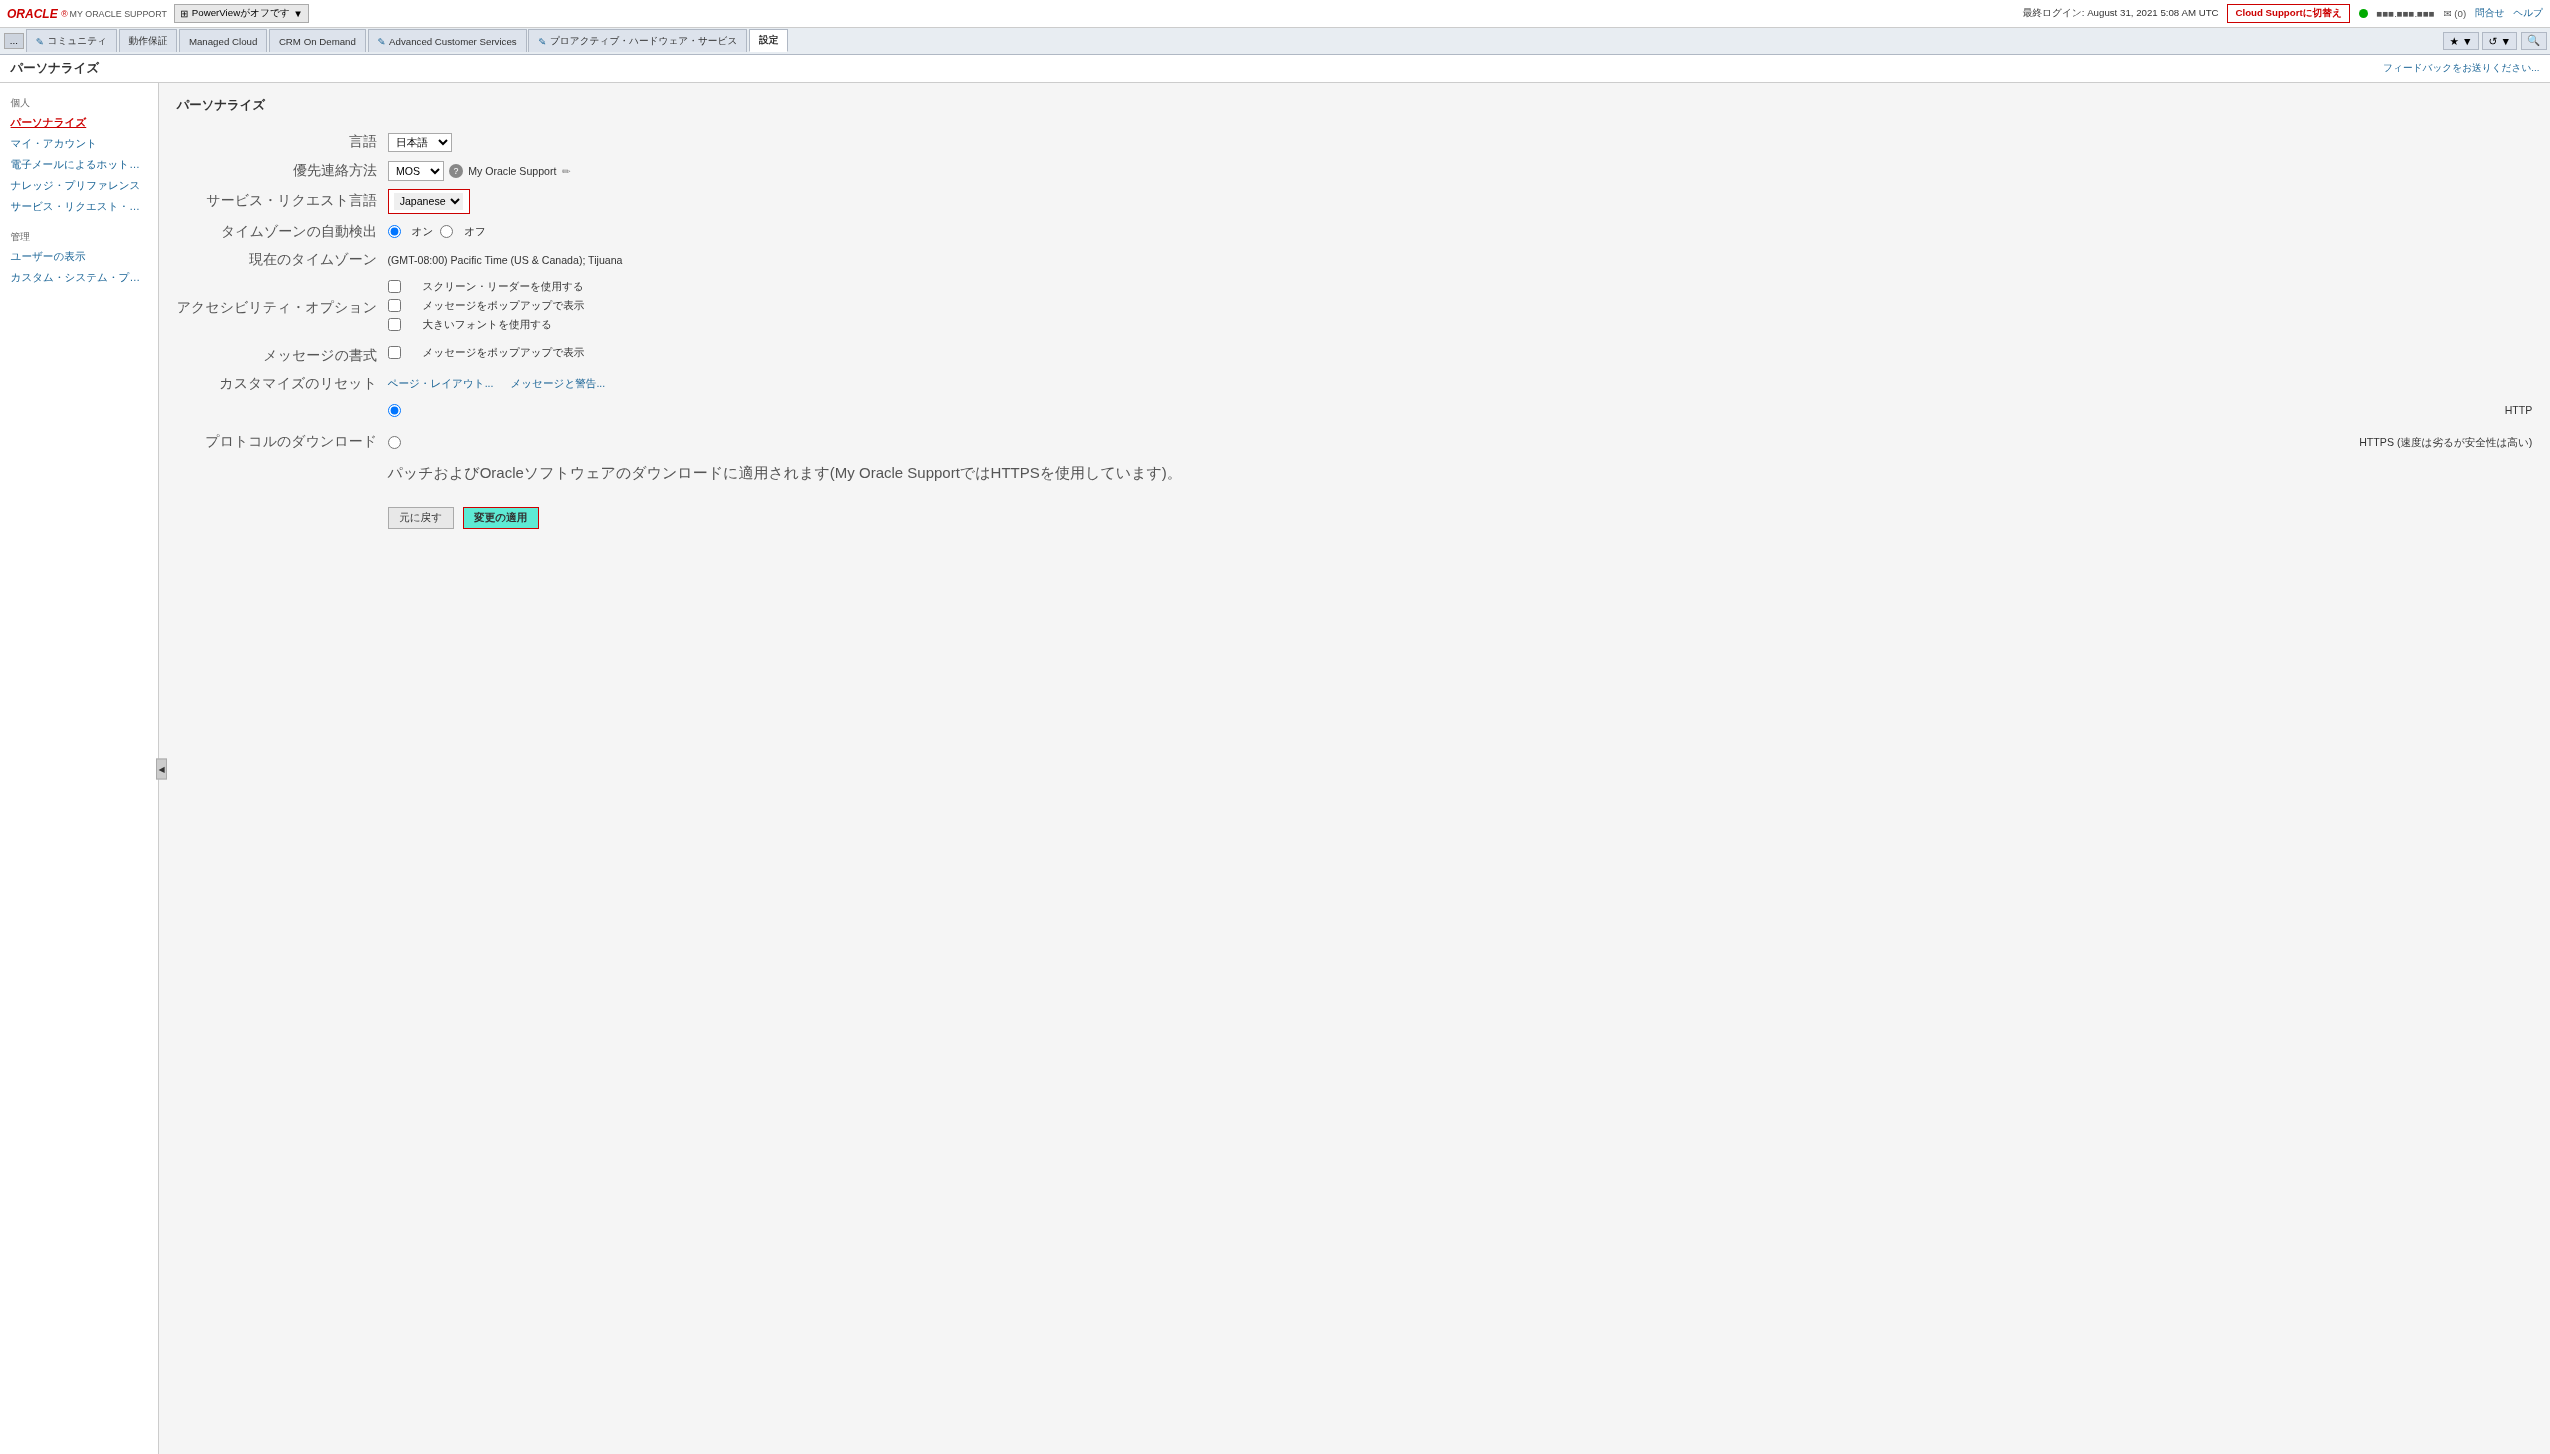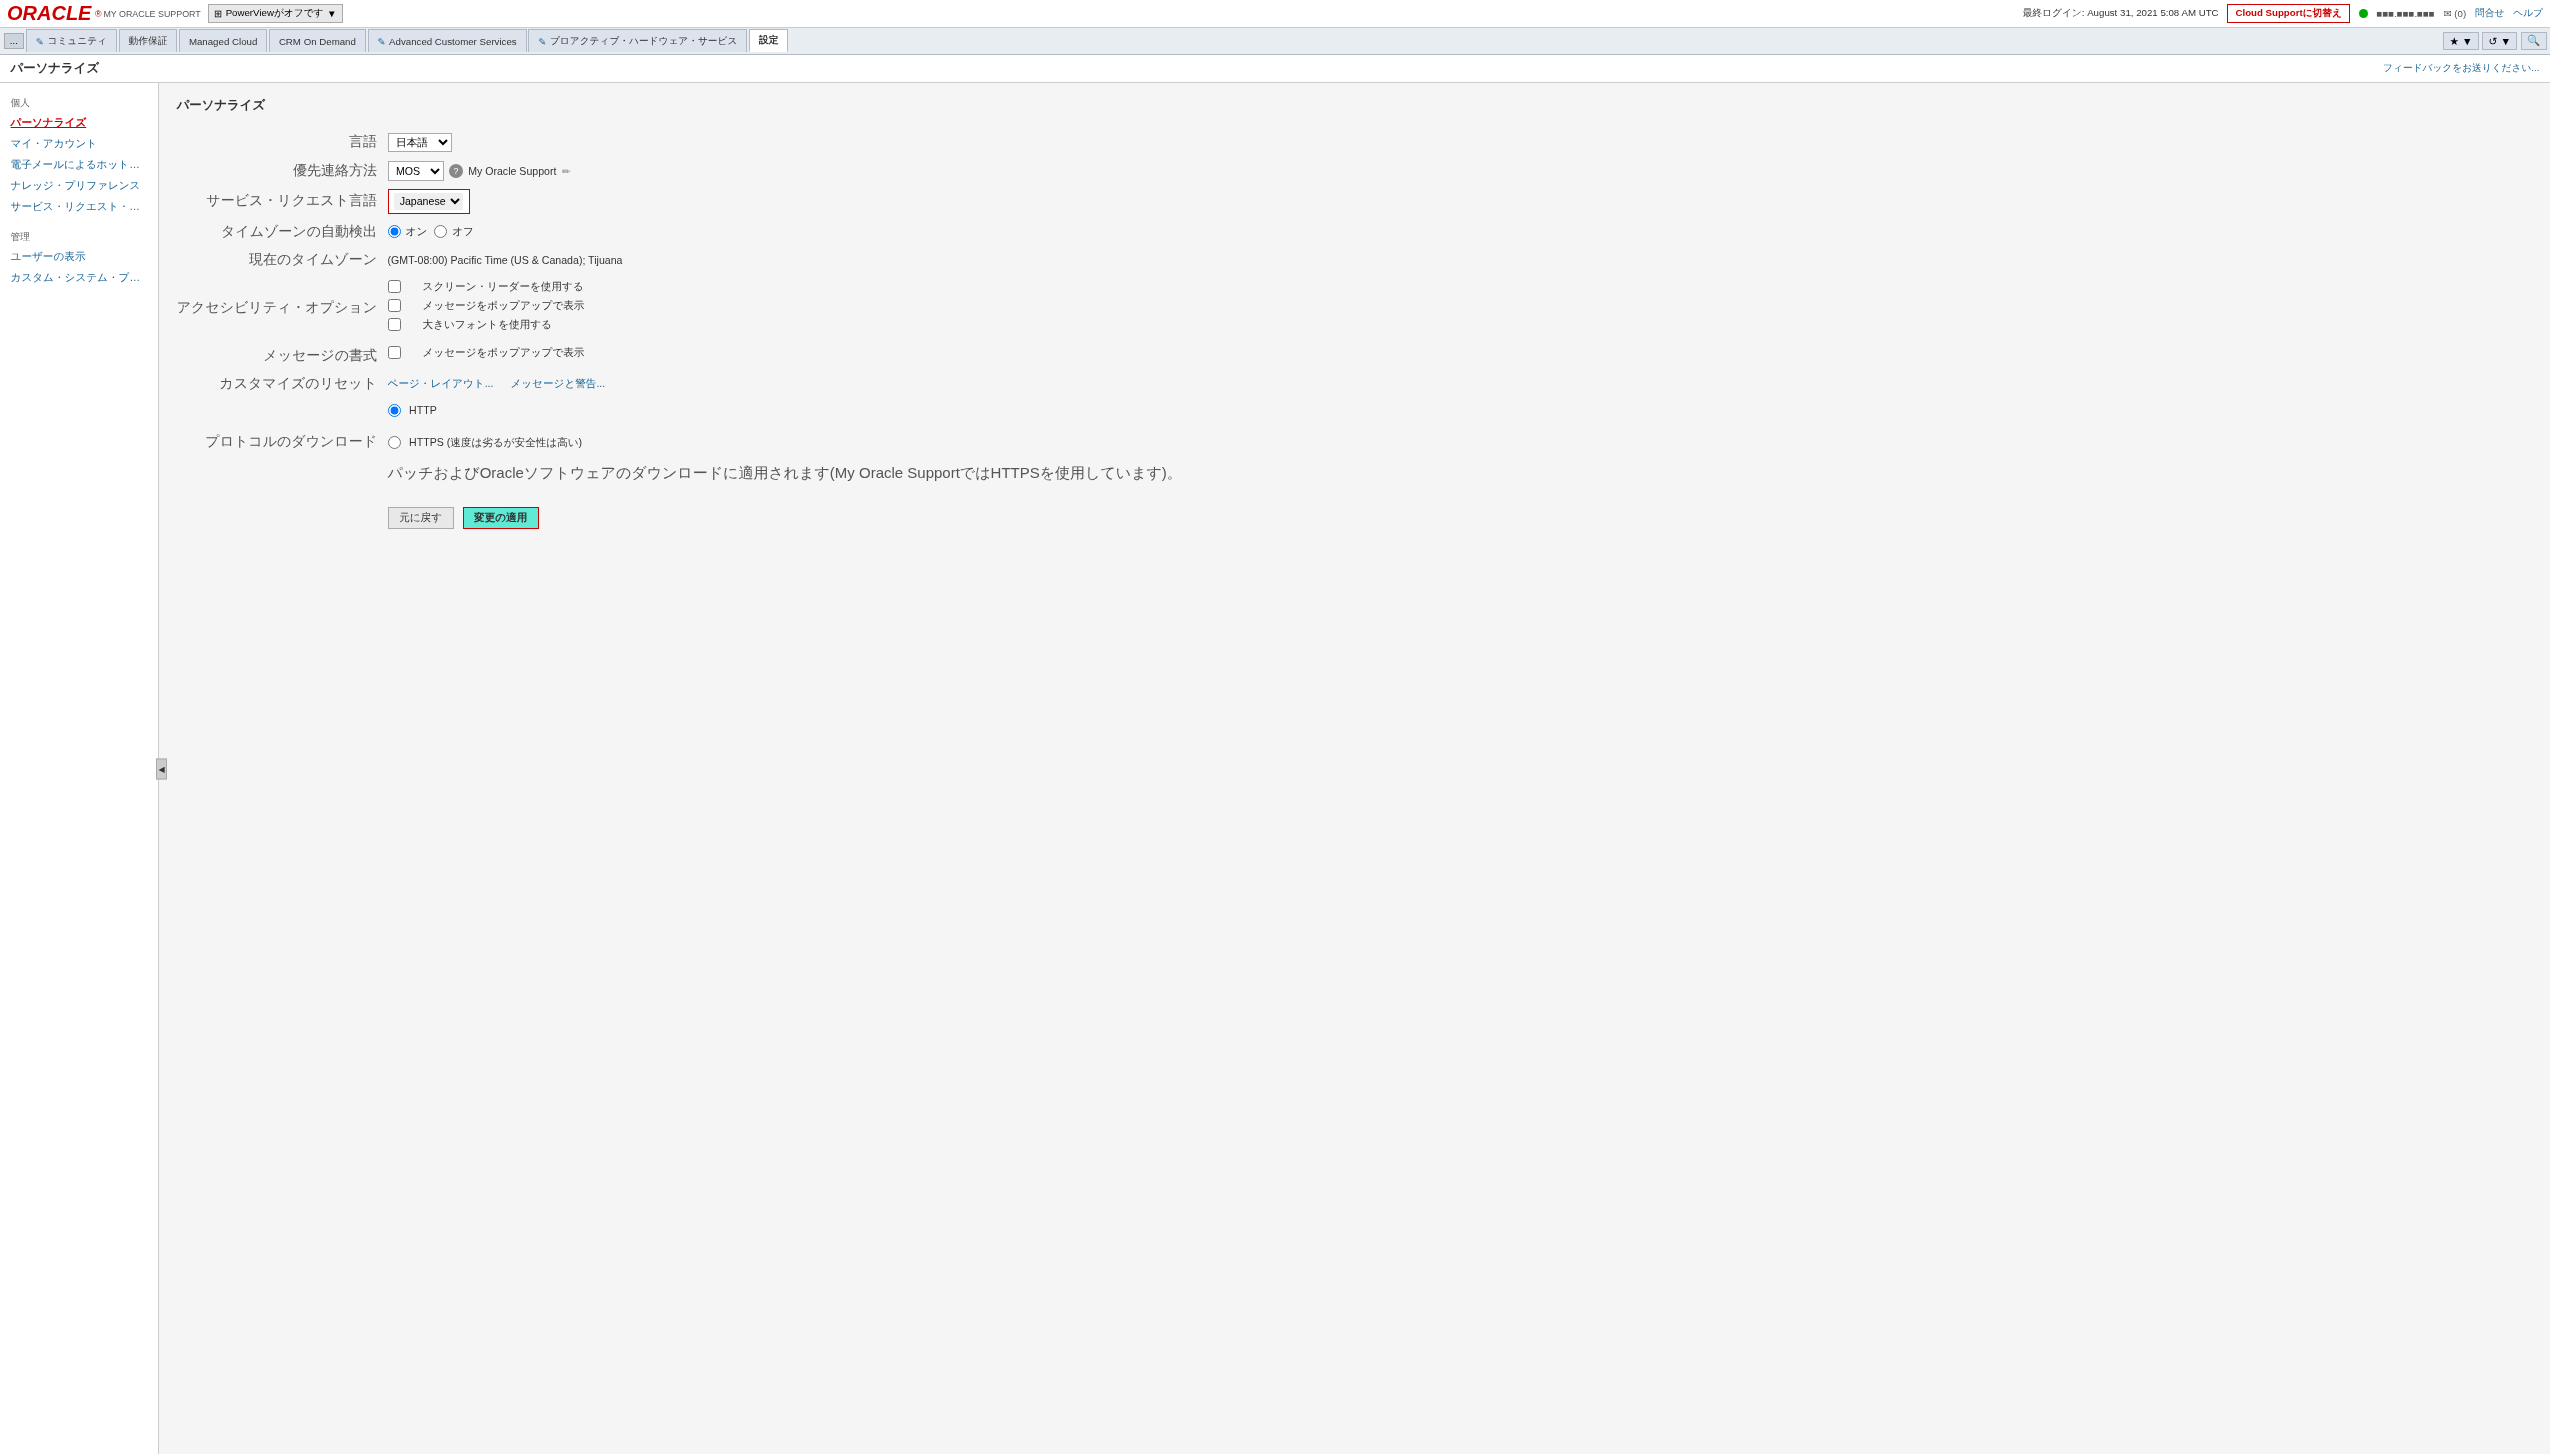--- a/index.html
+++ b/index.html
@@ -5,21 +5,21 @@
     * { box-sizing: border-box; margin: 0; padding: 0; }
     body { font-family: Arial, sans-serif; font-size: 10.6px; background: #f0f0f0; color: #333; }
 
     
     #topbar {
       display: flex; align-items: center; justify-content: space-between;
       background: #fff; border-bottom: 0.9px solid #ccc; padding: 3.5px 7px; height: 28px;
     }
     #topbar-left { display: flex; align-items: center; gap: 7px; }
     .oracle-logo { display: flex; align-items: center; gap: 1.8px; }
-    .oracle-logo-text { color: #c00; font-size: 20px; font-weight: bold; font-style: italic; }
+    .oracle-logo-text { color: #c00; font-size: 12px; font-weight: bold; font-style: italic; }
     .mos-text { font-size: 8.9px; color: #555; white-space: nowrap; }
     .powerview-btn {
       display: flex; align-items: center; border: 0.9px solid #aaa; background: #e8e8e8;
       padding: 1.8px 5.3px; font-size: 9.7px; cursor: pointer; gap: 3.5px;
     }
     #topbar-right { display: flex; align-items: center; gap: 8.9px; font-size: 9.7px; }
     .last-login { color: #333; }
     .cloud-support-btn {
       border: 1.8px solid #c00; background: #fff; color: #c00; padding: 1.8px 7px;
       font-size: 9.7px; cursor: pointer; font-weight: bold;
@@ -105,21 +105,21 @@
     
     .sr-language-row { }
     .sr-language-field {
       display: inline-flex; align-items: center;
       border: 1.8px solid #c00; padding: 2.7px 5.3px; background: #fff;
     }
     .sr-language-select { border: none; font-size: 10.6px; padding: 1.8px; }
 
     
     .radio-group { display: flex; align-items: center; gap: 7px; }
-    .radio-label { display: flex; align-items: center; gap: 5px; font-size: 10.6px; }
+    .radio-label { display: flex; align-items: center; gap: 11px; font-size: 10.6px; justify-content: space-between; }
 
     
     .checkbox-label { display: flex; align-items: flex-start; gap: 22px; font-size: 10.6px; margin-bottom: 5.3px; }
 
     
     .link-blue { color: #1a6496; cursor: pointer; text-decoration: none; }
 
     
     .btn-default {
       padding: 2.7px 10.6px; font-size: 10.6px; background: #e8e8e8; border: 0.9px solid #aaa;

